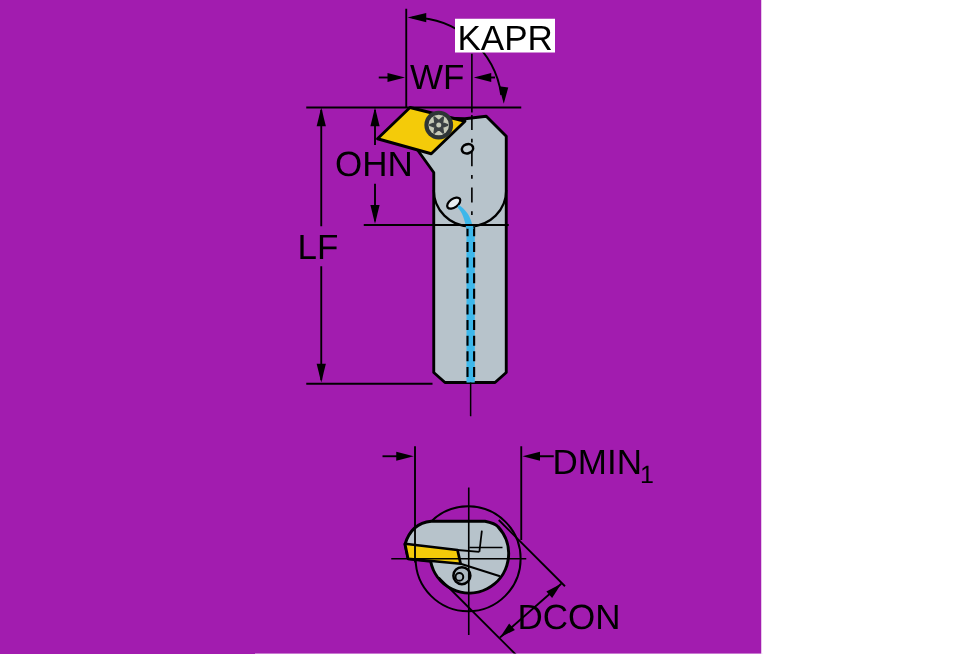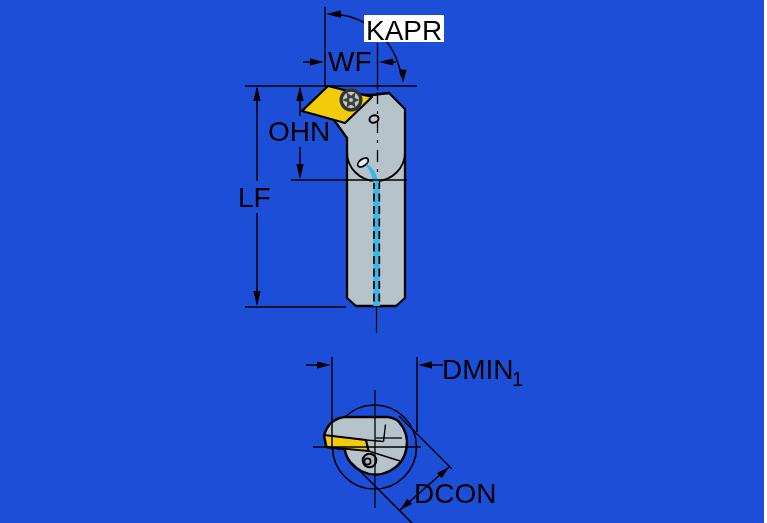--- a/index.html
+++ b/index.html
@@ -1,16 +1,16 @@
 <!DOCTYPE html>
 <html><head>
 <meta charset="utf-8">
 <style>
   html,body{margin:0;padding:0;background:#ffffff;}
-  .stage{position:relative;width:764px;height:523px;background:#1d4ed8;overflow:hidden;
+  .stage{position:relative;width:609px;height:523px;background:#a21caf;overflow:hidden;
          font-family:"Liberation Sans",sans-serif;}
   svg{position:absolute;left:0;top:0;}
   text{font-family:"Liberation Sans",sans-serif;fill:#000;}
   .dim-label{font-size:28px;}
   .dim-sub{font-size:20px;}
 </style>
 </head>
 <body>
 
 <div class="stage">

